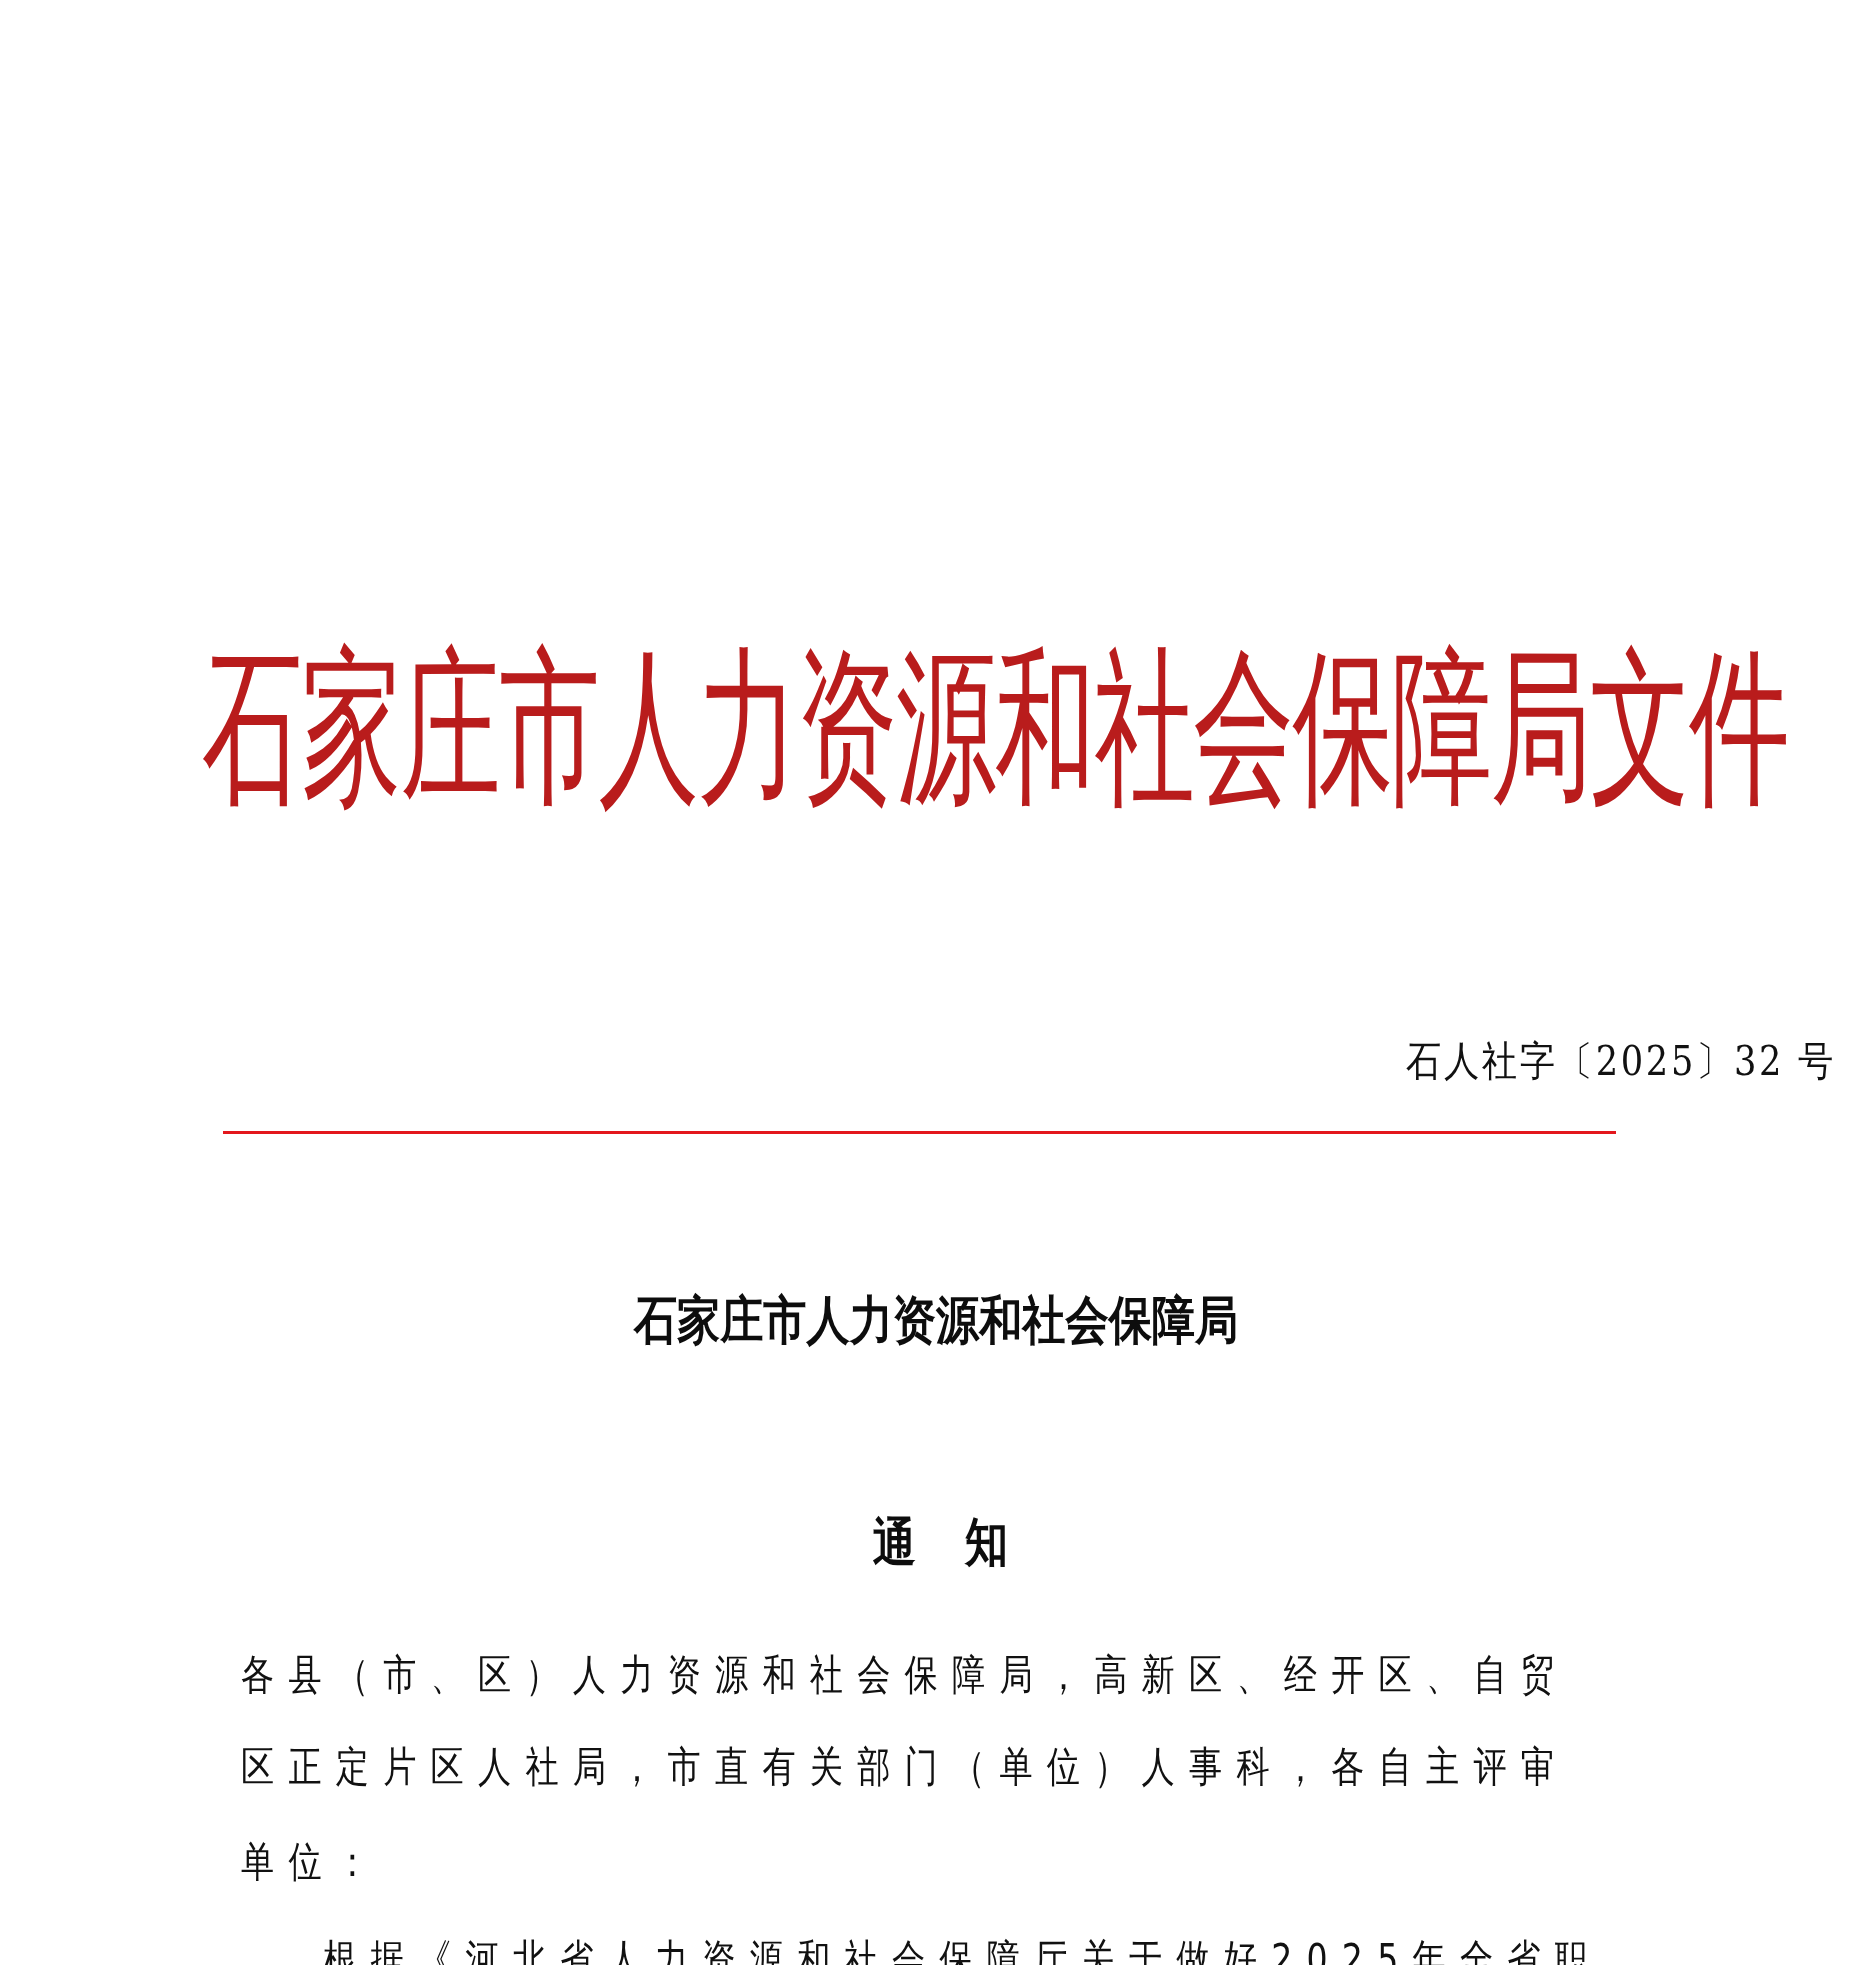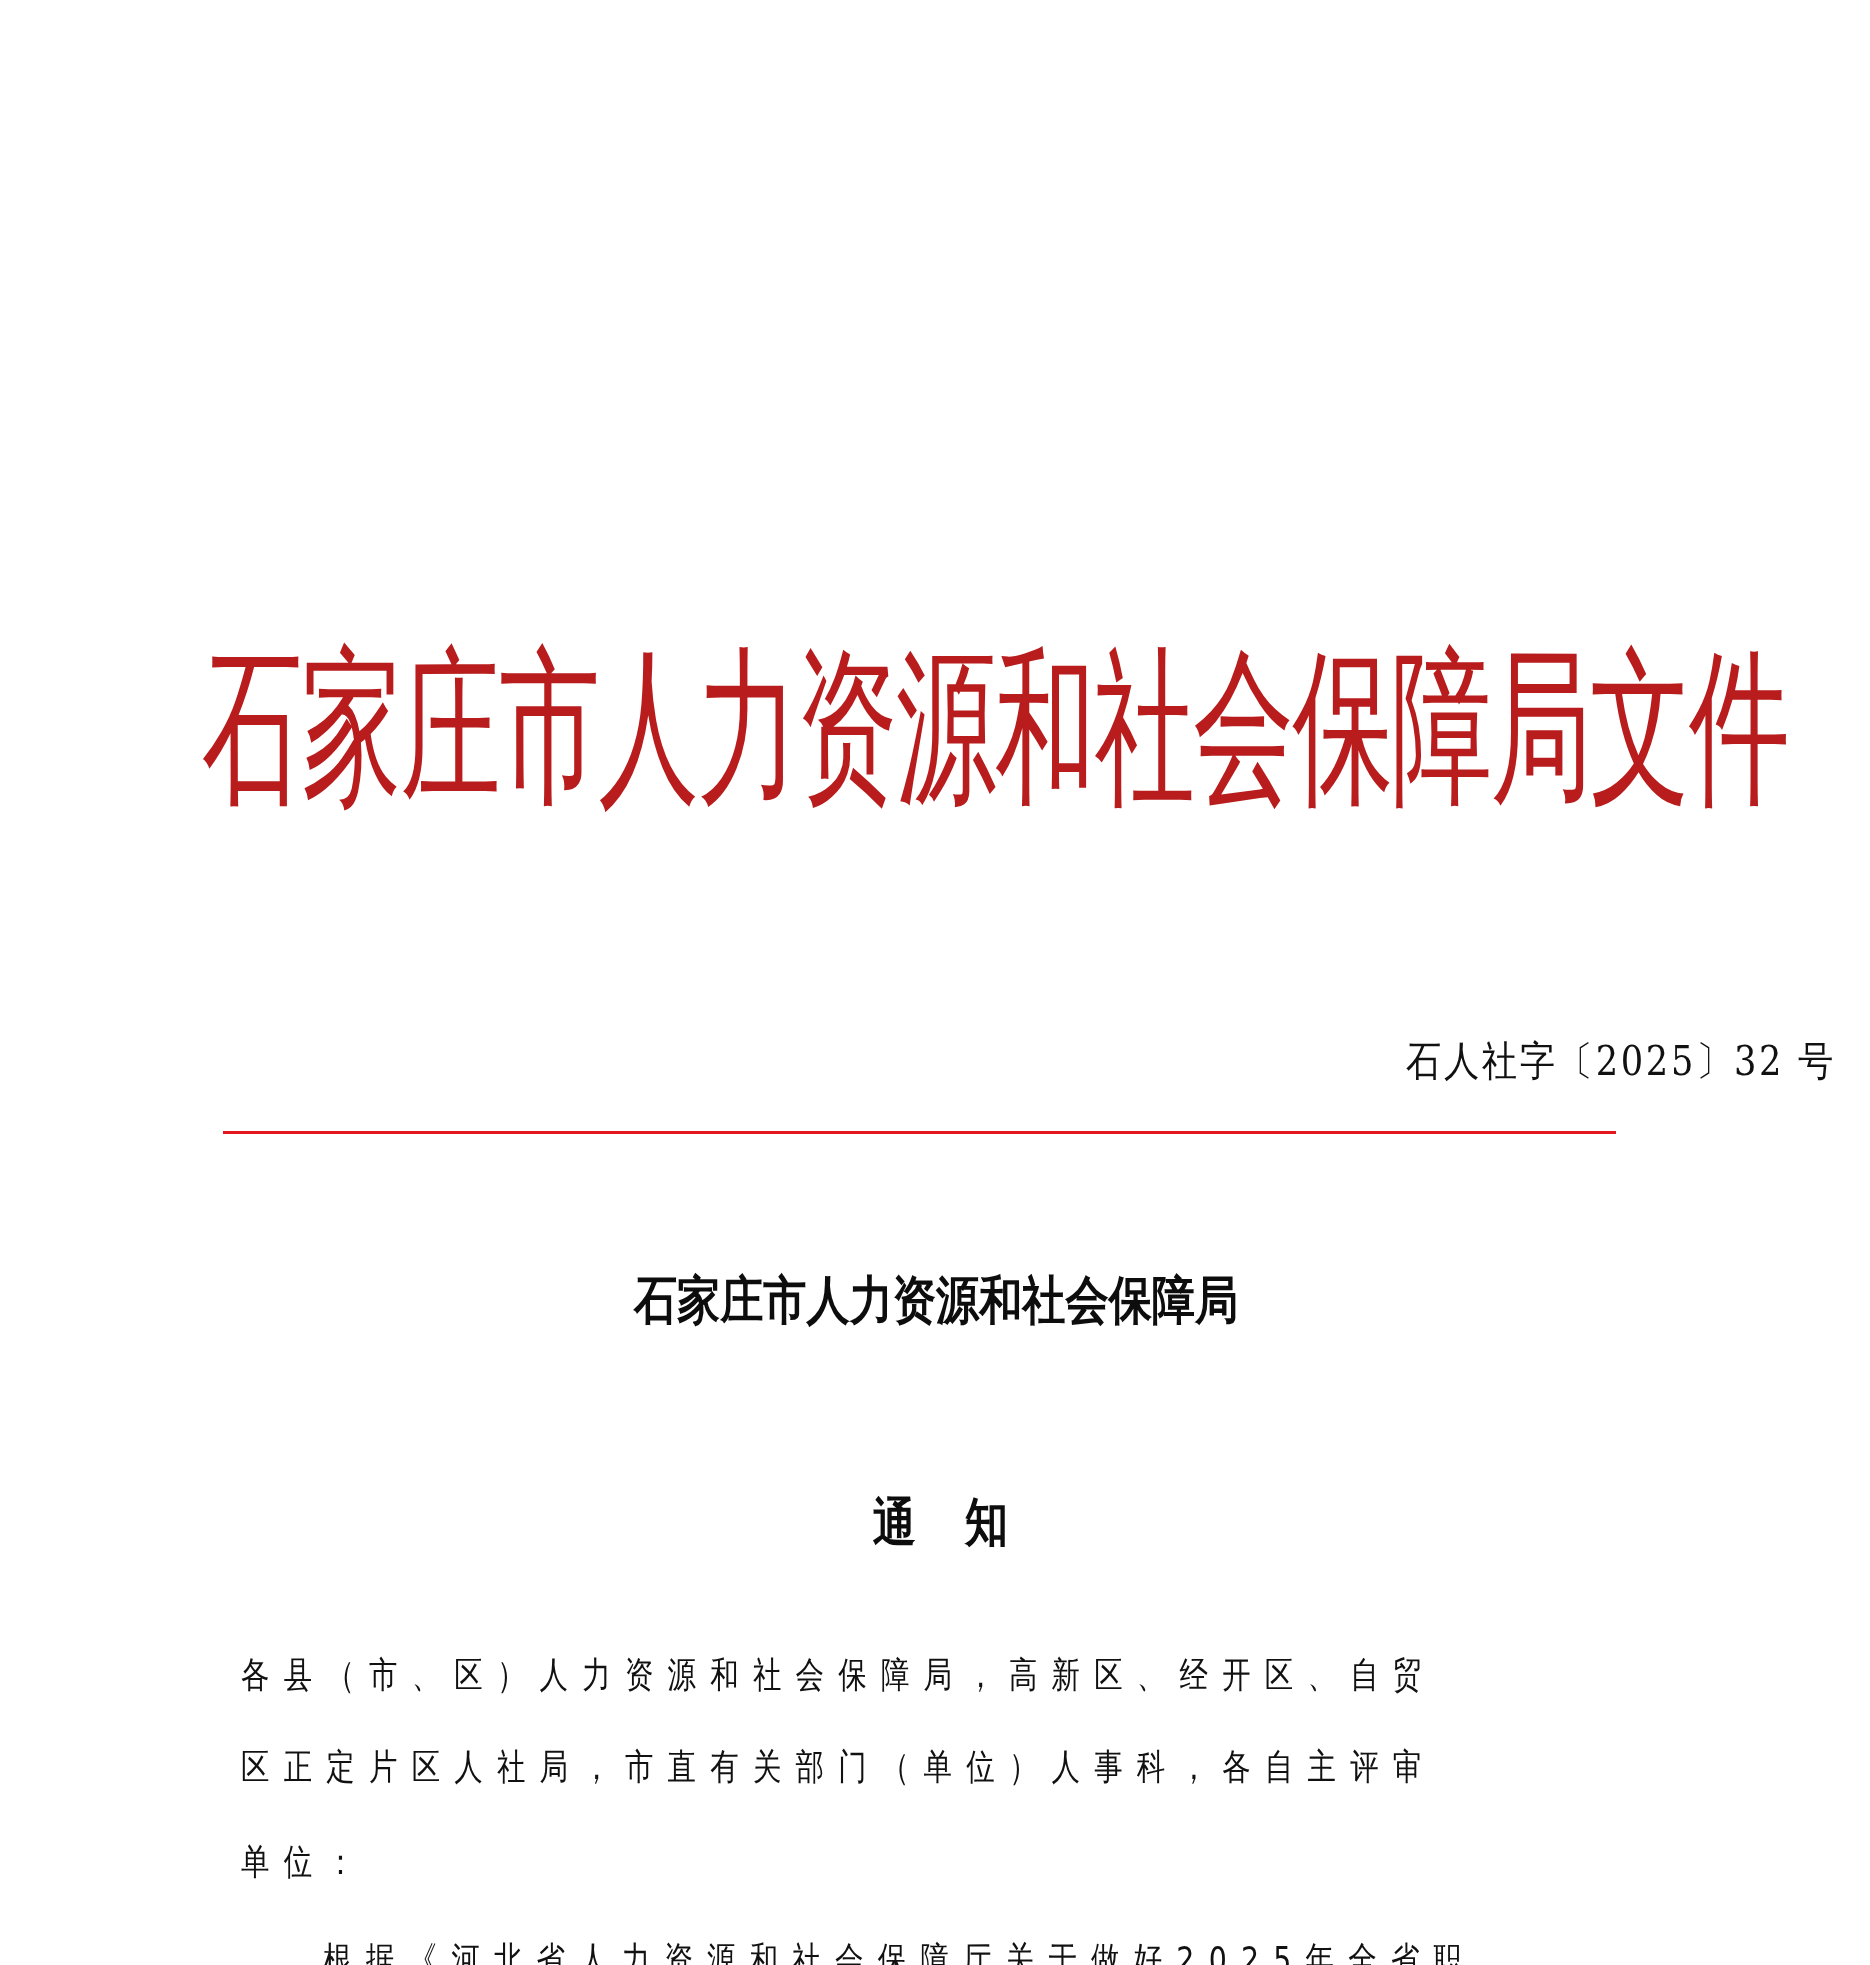--- a/index.html
+++ b/index.html
@@ -16,31 +16,31 @@
   .doc-number {
     position:absolute; left:0; width:1871px; top:1034px; height:55px; text-align:right;
     color:#111; font-family:"DejaVu Serif", serif; font-size:41px; line-height:55px; white-space:nowrap;
   }
   .doc-number span.inner { display:inline-block; transform:scaleX(0.86); letter-spacing:3.1px; }
 
   .red-rule { position:absolute; left:223px; top:1131px; width:1393px; height:2.8px; background:#e3171d; }
 
   .title-line {
     position:absolute; left:0; width:1871px; text-align:center; color:#0d0d0d;
-    font-family:"DejaVu Serif", serif; font-weight:bold; font-size:52px; line-height:67px; white-space:nowrap;
+    font-family:"DejaVu Serif", serif; font-weight:bold; font-size:52px; line-height:67px; white-space:nowrap;margin-top:20px;
   }
   .title-line span.inner { display:inline-block; transform:scaleX(0.83); }
   .t1 { top:1266px; }
   .t2 { top:1381px; }
   .t3 { top:1488px; }
   .t3 span.inner { letter-spacing:59px; margin-right:-59px; }
 
   .body-line {
     position:absolute; left:241px; width:1376px; height:67px; color:#111;
-    font-family:"DejaVu Sans", sans-serif; font-size:36px; line-height:67px; white-space:nowrap;
+    font-family:"DejaVu Sans", sans-serif; font-size:42px; line-height:67px; white-space:nowrap;
   }
   .body-line span.inner { display:inline-block; transform-origin:0 50%; transform:scaleX(0.79); letter-spacing:18px; }
   .indent span.inner { padding-left:104px; }
 </style>
 </head>
 <body>
 
 <div class="page">
 
   <div class="red-head">

